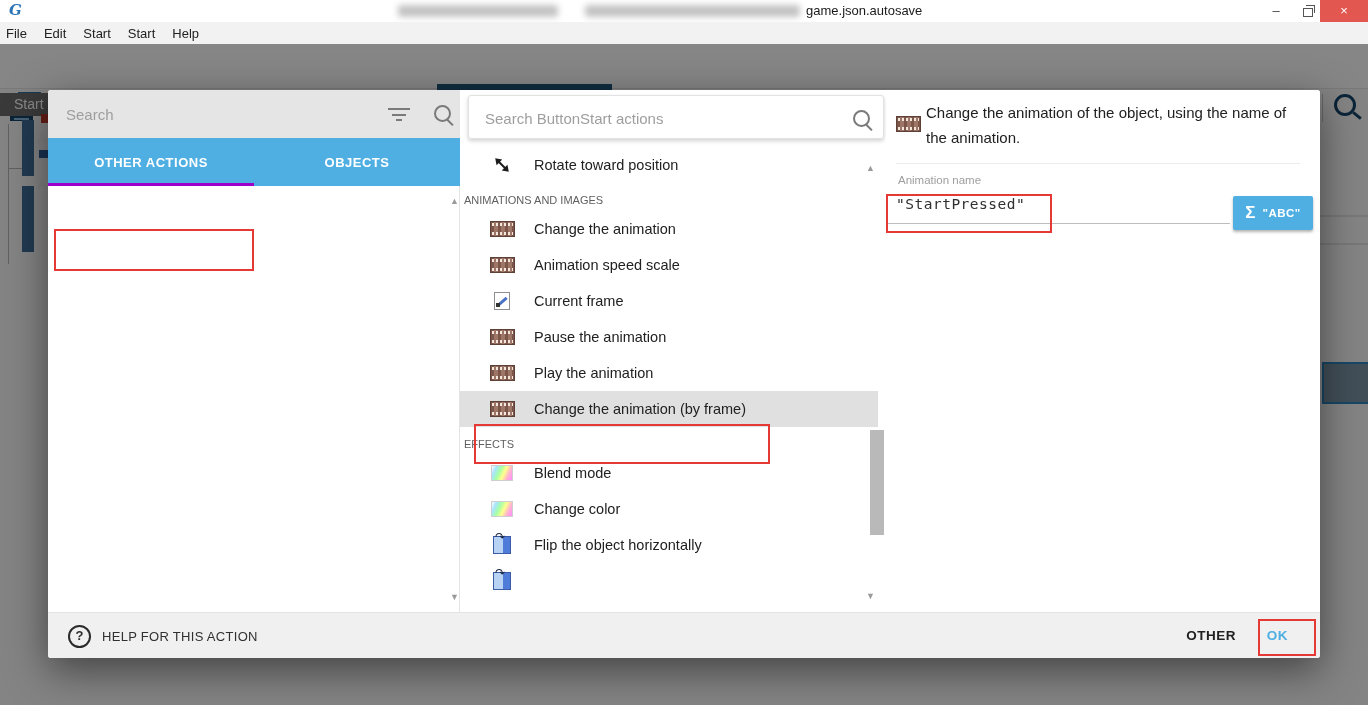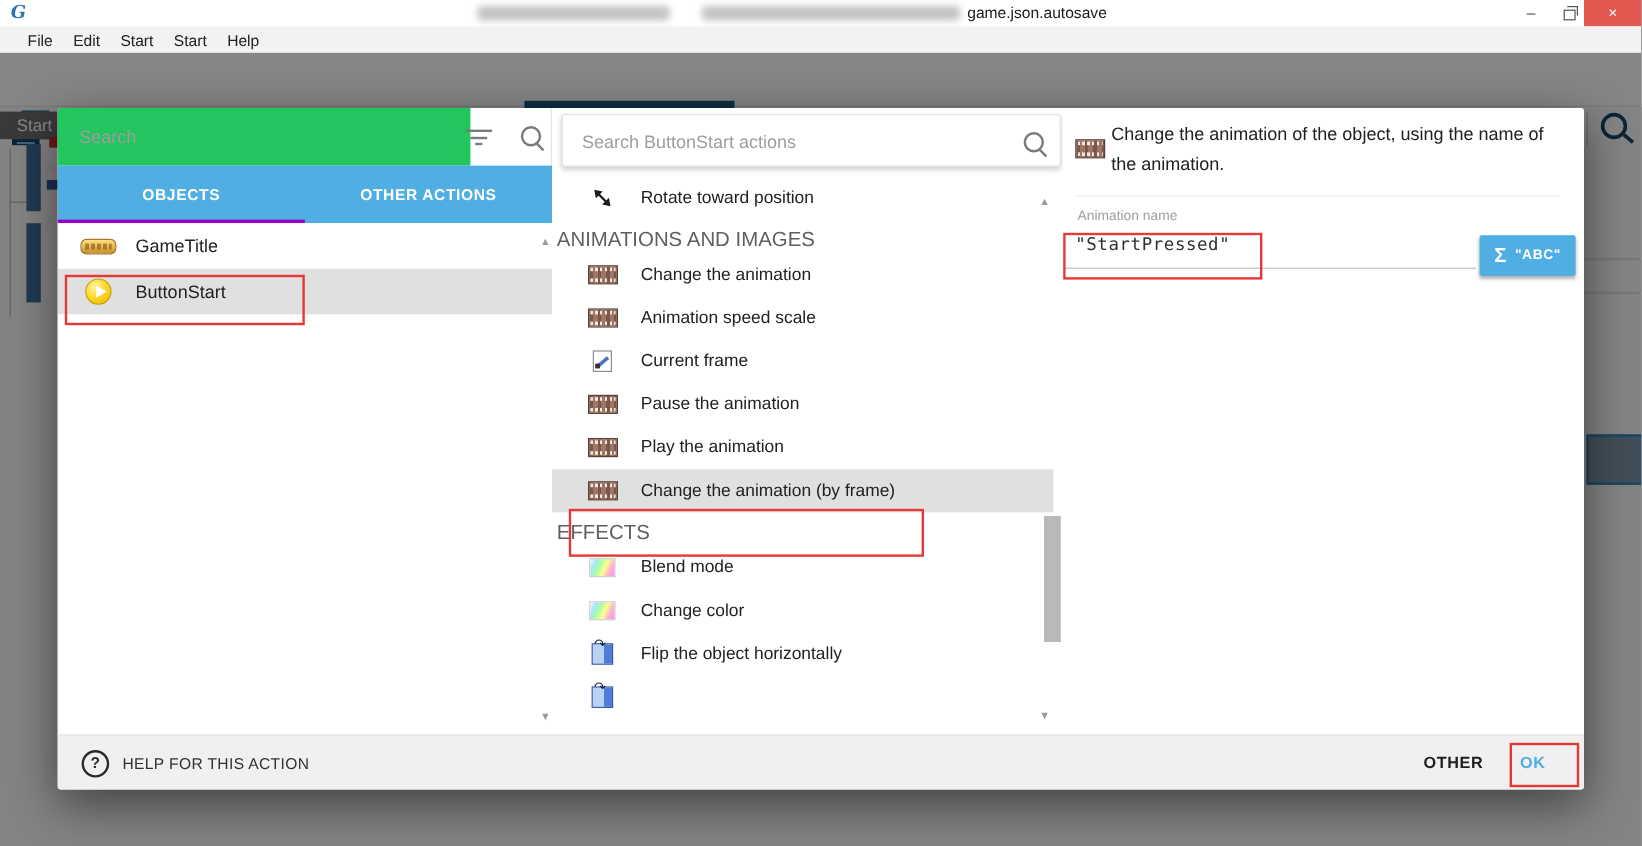--- a/index.html
+++ b/index.html
@@ -15,21 +15,21 @@
   .title-text{position:absolute;left:806px;top:3px;font-size:13px;color:#1a1a1a;}
   .wc{position:absolute;top:0;height:22px;text-align:center;line-height:21px;font-size:13px;color:#444;cursor:default;}
   .wc-min{left:1260px;width:32px;}
   .wc-max{left:1294px;width:28px;}
   .wc-max::before{content:"";position:absolute;left:9px;top:8px;width:8px;height:7px;border:1px solid #555;background:#fff;}
   .wc-max::after{content:"";position:absolute;left:12px;top:5px;width:8px;height:7px;border:1px solid #555;border-left:none;border-bottom:none;}
   .wc-close{left:1320px;width:48px;background:var(--close,#E25750);color:#fff;}
 
   
   .menubar{position:absolute;left:0;top:22px;width:100%;height:22px;background:#f2f2f2;
-           display:flex;align-items:center;gap:17px;padding-left:23px;box-sizing:border-box;font-size:13px;}
+           display:flex;align-items:center;gap:17px;padding-left:6px;box-sizing:border-box;font-size:13px;}
 
   
   .workarea{position:absolute;left:0;top:44px;width:100%;height:661px;background:#fafafa;}
   .toolbar-row{position:absolute;left:0;top:0;width:100%;height:44px;background:#fdfdfd;border-bottom:1px solid #e4e4e4;}
   .tbi{position:absolute;top:48px;}
   .tb-proj{left:10px;width:32px;height:30px;}
   .tb-proj::before{content:"";position:absolute;left:8px;top:0;width:23px;height:24px;background:#2f6f9f;}
   .tb-proj::after{content:"";position:absolute;left:0;top:5px;width:23px;height:24px;background:#16456b;
     background-image:repeating-linear-gradient(180deg,#86b7da 0 2px,rgba(0,0,0,0) 2px 6px);
     background-size:15px 20px;background-position:4px 3px;background-repeat:no-repeat;}
@@ -79,21 +79,21 @@
   .ev-selbox{position:absolute;left:1322px;top:318px;width:44px;height:38px;border:2px solid #2e86c1;background:#7e96a6;}
 
   .overlay{position:absolute;left:0;top:44px;width:100%;height:661px;background:rgba(0,0,0,0.47);}
 
   
   .dialog{position:absolute;left:48px;top:90px;width:1272px;height:568px;background:#fff;border-radius:3px;
           box-shadow:0 12px 40px rgba(0,0,0,.5);overflow:hidden;}
 
   
   .panel-left{position:absolute;left:0;top:0;width:412px;height:522px;border-right:1px solid #e4e4e4;box-sizing:border-box;}
-  .lp-search{position:absolute;left:0;top:0;width:344px;height:48px;background:#22c55e;}
+  .lp-search{position:absolute;left:0;top:0;width:412px;height:48px;background:#e5e5e5;}
   .lp-search input{position:absolute;left:16px;top:10px;width:300px;height:26px;border:none;background:transparent;
           outline:none;font-size:15px;font-family:inherit;color:#424242;}
   input::placeholder{color:#9e9e9e;opacity:1;}
   .ic-filter{position:absolute;left:340px;top:18px;width:22px;height:14px;border-top:2px solid #7a7a7a;}
   .ic-filter::before{content:"";position:absolute;left:4px;top:4px;width:14px;height:2px;background:#7a7a7a;}
   .ic-filter::after{content:"";position:absolute;left:8px;top:9px;width:6px;height:2px;background:#7a7a7a;}
   .ic-mag{width:13px;height:13px;border:2px solid #7a7a7a;border-radius:50%;position:absolute;}
   .ic-mag::after{content:"";position:absolute;left:12px;top:12px;width:8px;height:2px;background:#7a7a7a;
      transform:rotate(45deg);transform-origin:0 0;}
   .lp-mag{left:386px;top:15px;}
@@ -114,21 +114,21 @@
   .mid-search{position:absolute;left:8px;top:5px;width:416px;height:44px;background:#fff;border:1px solid #e2e2e2;
       border-radius:3px;box-shadow:0 2px 4px rgba(0,0,0,.18);box-sizing:border-box;padding-left:24px;}
   .mid-search input{position:absolute;left:14px;top:8px;width:340px;height:26px;border:none;outline:none;
       background:transparent;font-size:15px;font-family:inherit;color:#424242;}
   .mid-mag{left:384px;top:14px;}
   .actions-list{position:absolute;left:0;top:57px;width:418px;height:465px;overflow:hidden;}
   .action-row{height:36px;display:flex;align-items:center;padding-left:28px;cursor:pointer;}
   .action-row.selected{background:#e0e0e0;}
   .act-ic{width:28px;display:flex;justify-content:center;flex:none;}
   .action-label{margin-left:18px;font-size:14.5px;color:#212121;white-space:nowrap;}
-  .group-header{height:28px;line-height:34px;padding-left:4px;font-size:17px;color:#5f5f5f;}
+  .group-header{height:28px;line-height:34px;padding-left:4px;font-size:11px;color:#5f5f5f;}
   .ms-up{position:absolute;left:406px;top:73px;font-size:9px;color:#9a9a9a;}
   .ms-down{position:absolute;left:406px;top:501px;font-size:9px;color:#9a9a9a;}
   .ms-thumb{position:absolute;left:410px;top:340px;width:14px;height:105px;background:#b9b9b9;}
 
   
   .panel-right{position:absolute;left:838px;top:0;width:434px;height:408px;background:#fff;}
   .desc-ic{position:absolute;left:10px;top:26px;}
   .desc-text{position:absolute;left:40px;top:11px;width:376px;font-size:15px;line-height:24.5px;color:#212121;}
   .rp-divider{position:absolute;left:10px;top:73px;width:404px;height:1px;background:#ececec;}
   .field-label{position:absolute;left:12px;top:84px;font-size:11.5px;color:#9e9e9e;}
@@ -239,41 +239,27 @@
   <div class="dialog">
 
     <div class="panel-left">
       <div class="lp-search">
         <input type="text" placeholder="Search" style="">
         <span class="ic-filter"></span>
         <span class="ic-mag lp-mag"></span>
       </div>
       <div class="lp-tabs">
         <div class="tab">
+          <span>OTHER ACTIONS</span>
+        </div>
+        <div class="tab">
           <span>OBJECTS</span>
         </div>
-        <div class="tab">
-          <span>OTHER ACTIONS</span>
-        </div>
         <div class="tab-underline"></div>
       </div>
-      <div class="objects-list">
-          <div class="obj-row">
-            <span class="obj-ic">
-              <span class="ai ic-gametitle"></span>
-            </span>
-            <span class="obj-label">GameTitle</span>
-          </div>
-          <div class="obj-row selected">
-            <span class="obj-ic">
-              <span class="ai ic-buttonstart"></span>
-            </span>
-            <span class="obj-label">ButtonStart</span>
-          </div>
-        </div>
       <span class="lp-up">▲</span>
       <span class="lp-down">▼</span>
     </div>
 
     <div class="panel-mid">
       <div class="mid-search">
         <input type="text" placeholder="Search ButtonStart actions" style="">
         <span class="ic-mag mid-mag"></span>
       </div>
       <div class="actions-list">

